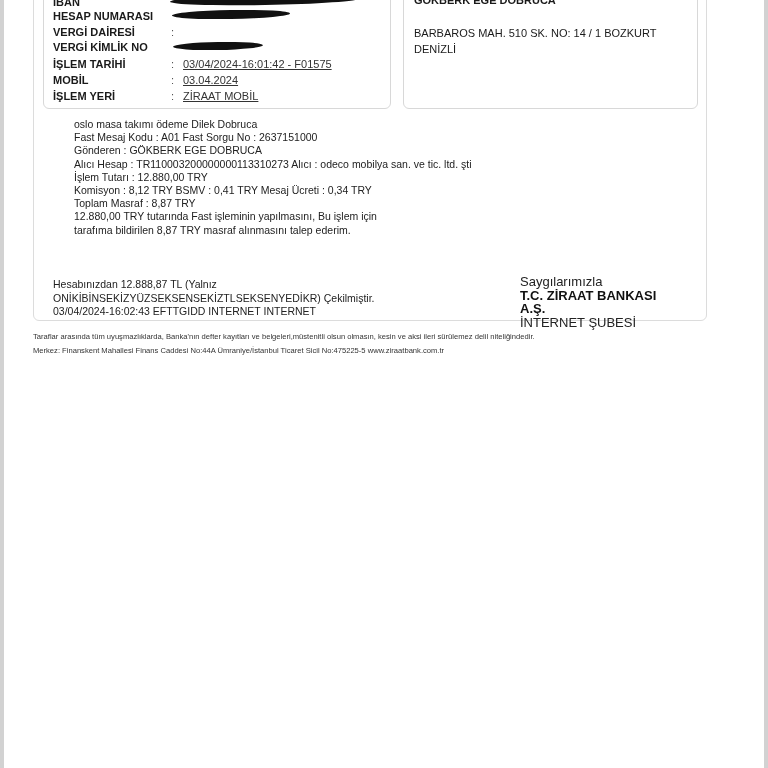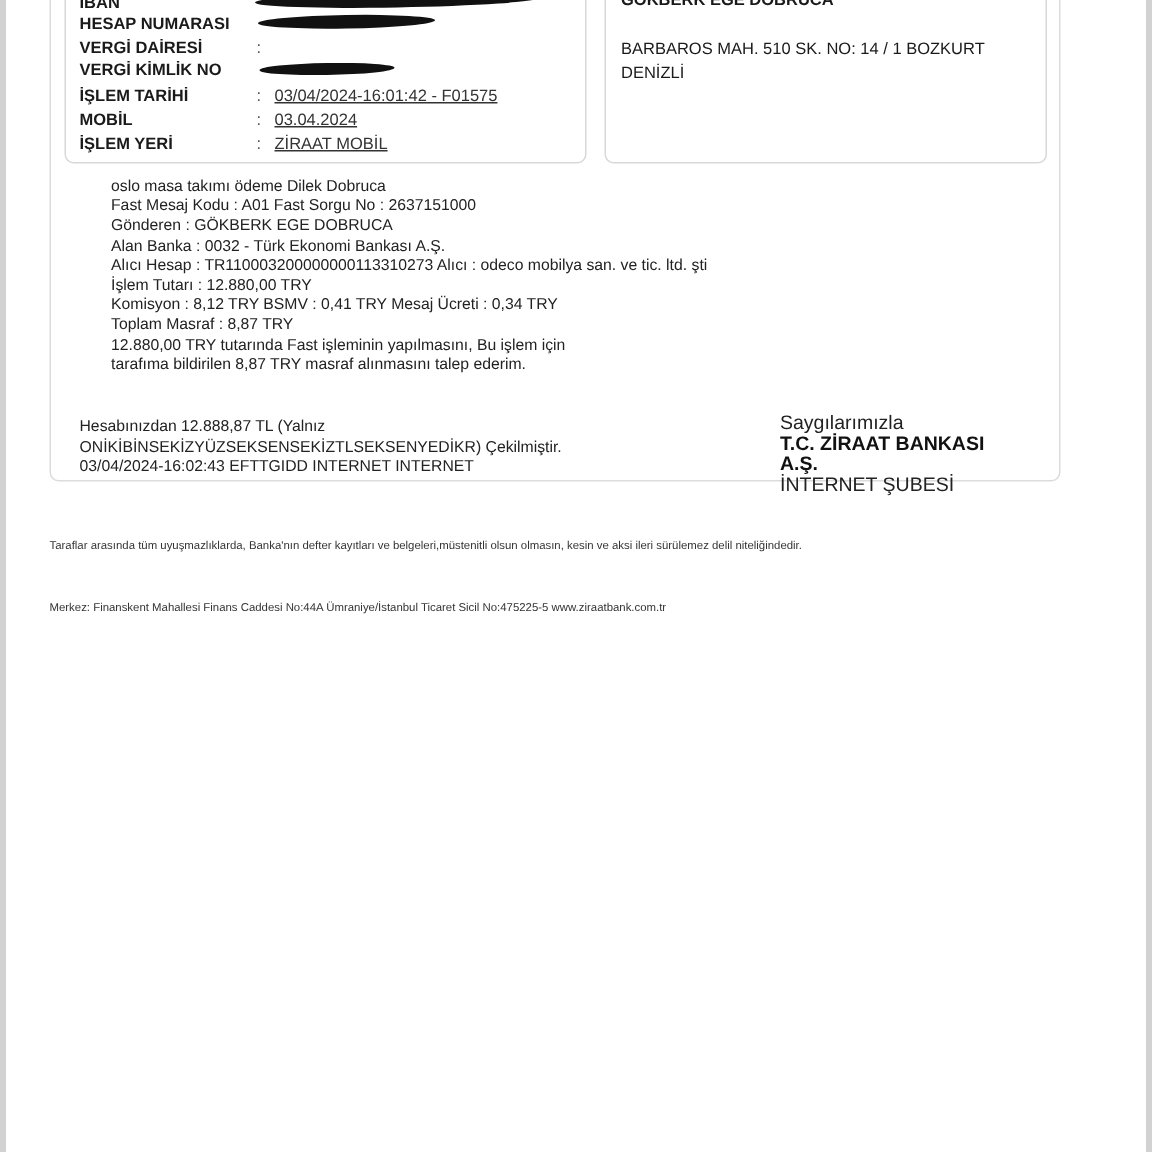--- a/index.html
+++ b/index.html
@@ -38,21 +38,21 @@
     .body-text { position: absolute; left: 61px; top: 118px; font-size: 10.5px; line-height: 13.2px; color: #222; }
     .body-text div { white-space: nowrap; margin-left: 13px; }
 
     .summary { position: absolute; left: 53px; top: 278px; font-size: 10.5px; line-height: 13.5px; color: #222; }
     .summary div { white-space: nowrap; }
 
     .signature { position: absolute; left: 520px; top: 275px; width: 160px; text-align: left; font-size: 13px; line-height: 13.5px; color: #222; }
     .signature .bold { font-weight: bold; color: #111; }
 
     .footer { position: absolute; left: 33px; top: 330px; font-size: 7.6px; line-height: 13.5px; color: #333; }
-    .footer div { white-space: nowrap; margin-top: 27px; }
+    .footer div { white-space: nowrap; }
   </style>
 </head>
 <body>
 
 <div class="edge-left"></div>
 <div class="edge-right"></div>
 
 <div class="outer"></div>
 
 <div class="box-left"></div>
@@ -96,21 +96,20 @@
 </div>
 
 <div class="box-right"></div>
 <div class="right-name">GÖKBERK EGE DOBRUCA</div>
 <div class="right-addr">BARBAROS MAH. 510 SK. NO: 14 / 1 BOZKURT DENİZLİ</div>
 
 <div class="body-text">
   <div>oslo masa takımı ödeme Dilek Dobruca</div>
   <div>Fast Mesaj Kodu : A01 Fast Sorgu No : 2637151000</div>
   <div>Gönderen : GÖKBERK EGE DOBRUCA</div>
-  <div>Alan Banka : 0032 - Türk Ekonomi Bankası A.Ş.</div>
   <div>Alıcı Hesap : TR110003200000000113310273 Alıcı : odeco mobilya san. ve tic. ltd. şti</div>
   <div>İşlem Tutarı : 12.880,00 TRY</div>
   <div>Komisyon : 8,12 TRY BSMV : 0,41 TRY Mesaj Ücreti : 0,34 TRY</div>
   <div>Toplam Masraf : 8,87 TRY</div>
   <div>12.880,00 TRY tutarında Fast işleminin yapılmasını, Bu işlem için</div>
   <div>tarafıma bildirilen 8,87 TRY masraf alınmasını talep ederim.</div>
 </div>
 
 <div class="summary">
   <div>Hesabınızdan 12.888,87 TL (Yalnız</div>

